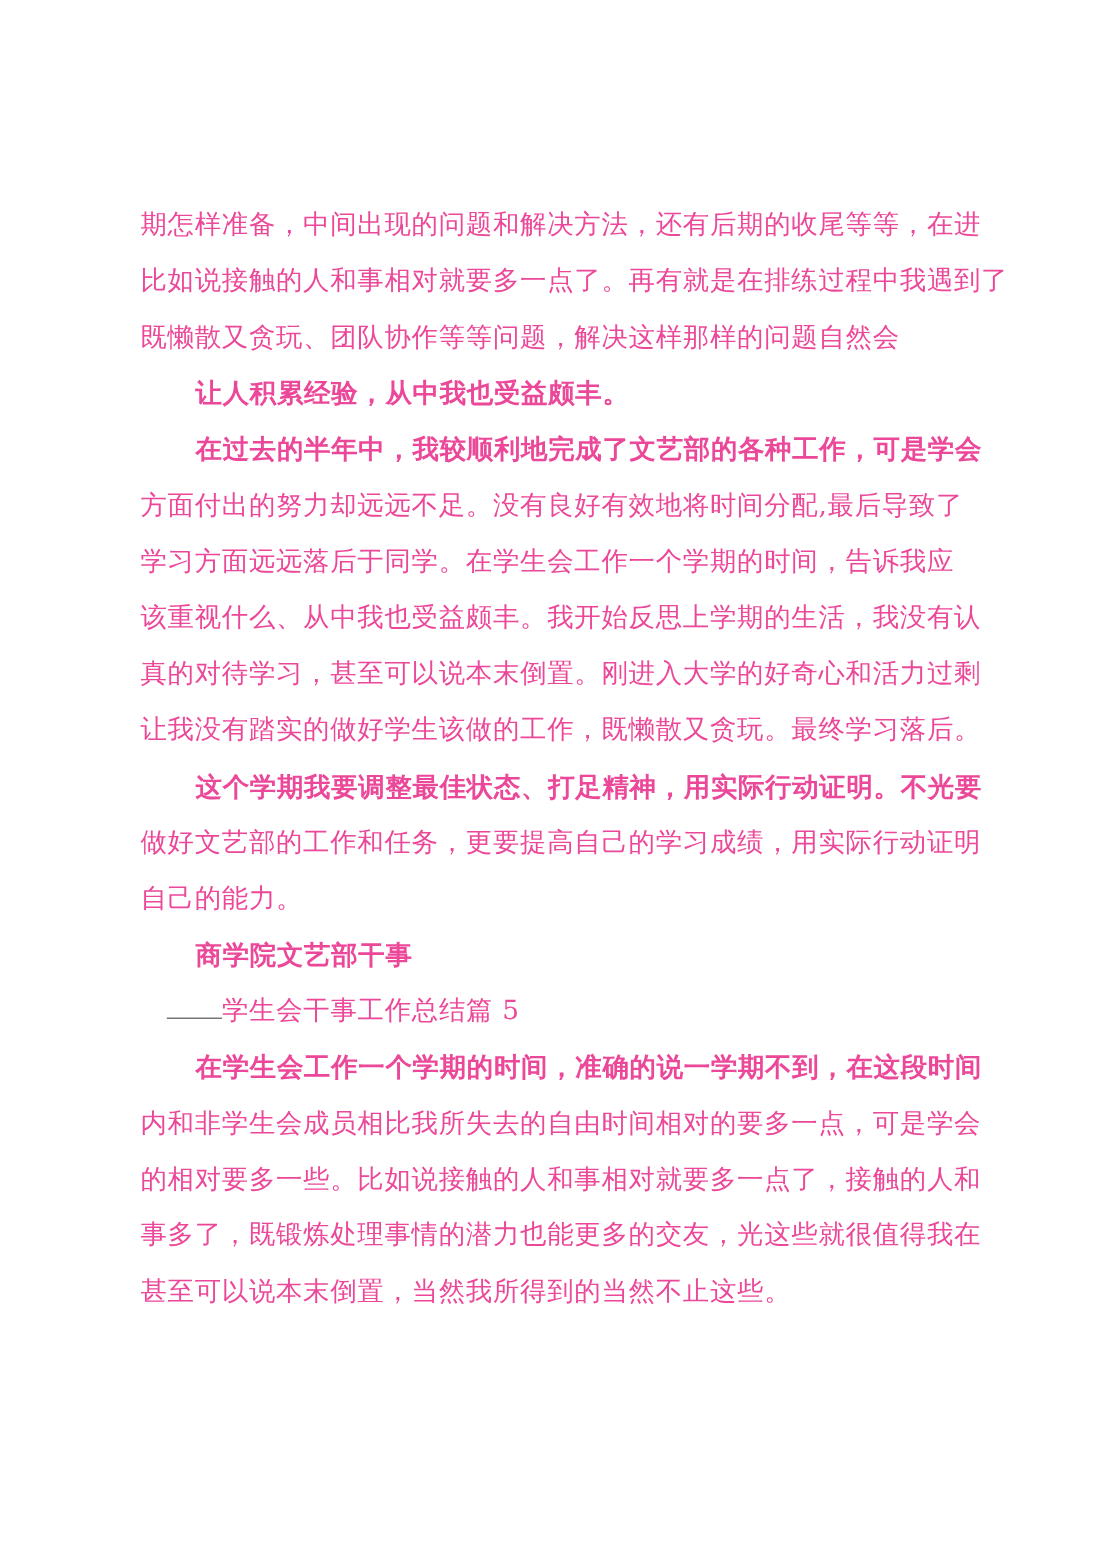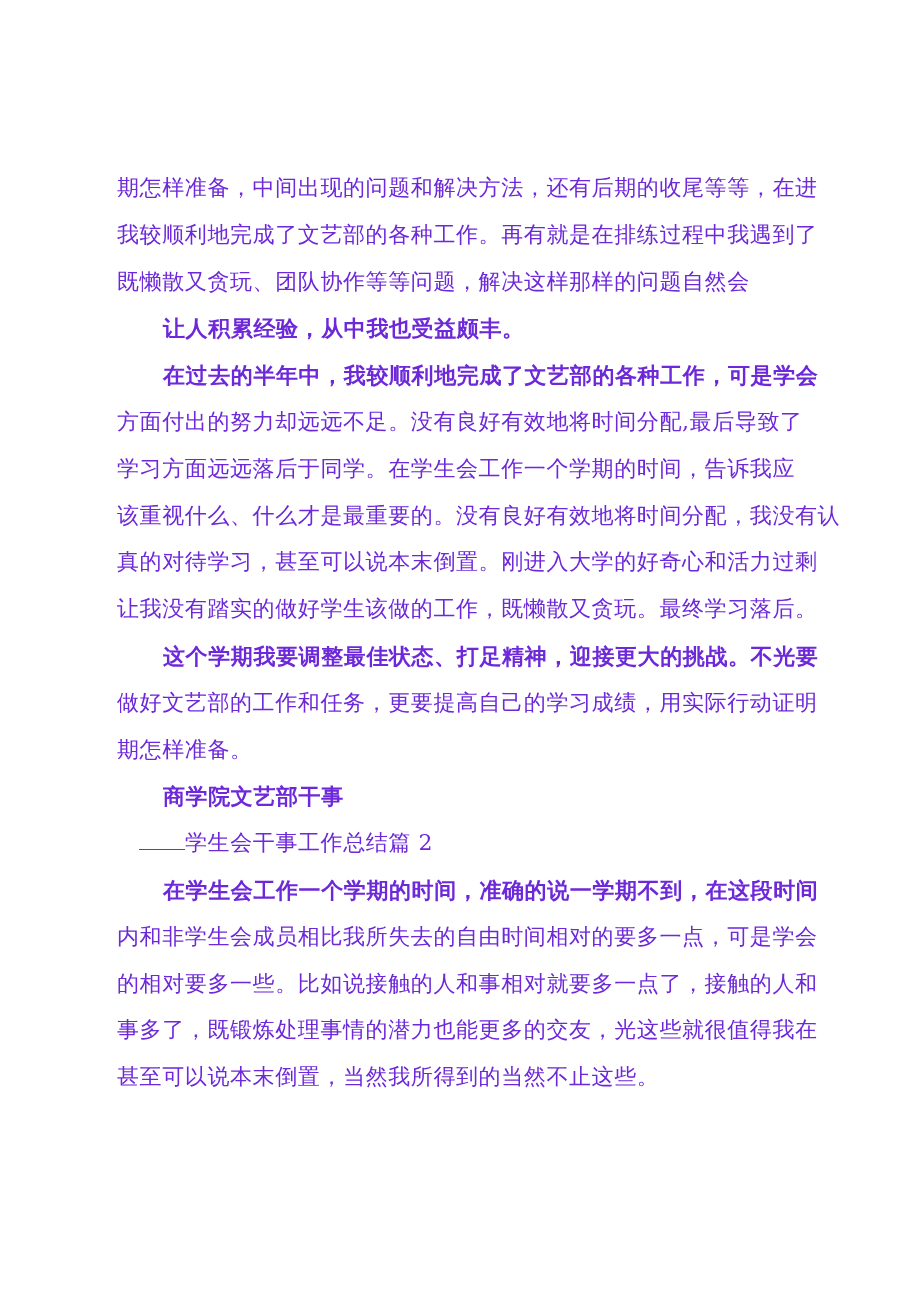--- a/index.html
+++ b/index.html
@@ -1,59 +1,59 @@
 <!DOCTYPE html>
 <html><head>
 <meta charset="utf-8">
 <style>
   html, body { margin: 0; padding: 0; background: #ffffff; }
   body { width: 920px; height: 1301px; position: relative; overflow: hidden; }
   .page {
     position: absolute; left: 117px; top: 165px; width: 740px;
     font-family: "DejaVu Serif", "Liberation Serif", serif;
-    font-size: 22px; color: #6d28d9;
+    font-size: 22px; color: #ec4899;
   }
   .line {
     height: 46.8px; line-height: 46.8px; white-space: nowrap;
     letter-spacing: 0.6px;
   }
   .indent { padding-left: 46px; font-weight: bold; }
   .blank-underline {
     display: inline-block; width: 46px; border-bottom: 1px solid #555;
     height: 18px; margin-left: 22px; vertical-align: baseline;
   }
 </style>
 </head>
 <body>
 
 <div class="page">
   <div>
     <div class="line">期怎样准备，中间出现的问题和解决方法，还有后期的收尾等等，在进</div>
-    <div class="line">我较顺利地完成了文艺部的各种工作。再有就是在排练过程中我遇到了</div>
+    <div class="line">比如说接触的人和事相对就要多一点了。再有就是在排练过程中我遇到了</div>
     <div class="line">既懒散又贪玩、团队协作等等问题，解决这样那样的问题自然会</div>
   </div>
   <div>
     <div class="line indent">让人积累经验，从中我也受益颇丰。</div>
   </div>
   <div>
     <div class="line indent">在过去的半年中，我较顺利地完成了文艺部的各种工作，可是学会</div>
     <div class="line">方面付出的努力却远远不足。没有良好有效地将时间分配,最后导致了</div>
     <div class="line">学习方面远远落后于同学。在学生会工作一个学期的时间，告诉我应</div>
-    <div class="line">该重视什么、什么才是最重要的。没有良好有效地将时间分配，我没有认</div>
+    <div class="line">该重视什么、从中我也受益颇丰。我开始反思上学期的生活，我没有认</div>
     <div class="line">真的对待学习，甚至可以说本末倒置。刚进入大学的好奇心和活力过剩</div>
     <div class="line">让我没有踏实的做好学生该做的工作，既懒散又贪玩。最终学习落后。</div>
   </div>
   <div>
-    <div class="line indent">这个学期我要调整最佳状态、打足精神，迎接更大的挑战。不光要</div>
+    <div class="line indent">这个学期我要调整最佳状态、打足精神，用实际行动证明。不光要</div>
     <div class="line">做好文艺部的工作和任务，更要提高自己的学习成绩，用实际行动证明</div>
-    <div class="line">期怎样准备。</div>
+    <div class="line">自己的能力。</div>
   </div>
   <div class="line indent">商学院文艺部干事</div>
   <div class="line" style="padding-left:0;">
-    <span class="blank-underline"></span><span>学生会干事工作总结篇 2</span>
+    <span class="blank-underline"></span><span>学生会干事工作总结篇 5</span>
   </div>
   <div>
     <div class="line indent">在学生会工作一个学期的时间，准确的说一学期不到，在这段时间</div>
     <div class="line">内和非学生会成员相比我所失去的自由时间相对的要多一点，可是学会</div>
     <div class="line">的相对要多一些。比如说接触的人和事相对就要多一点了，接触的人和</div>
     <div class="line">事多了，既锻炼处理事情的潜力也能更多的交友，光这些就很值得我在</div>
     <div class="line">甚至可以说本末倒置，当然我所得到的当然不止这些。</div>
   </div>
 </div>
 

